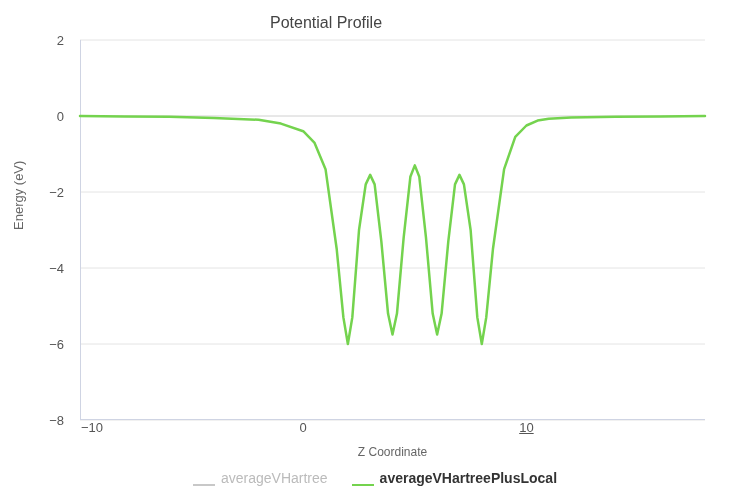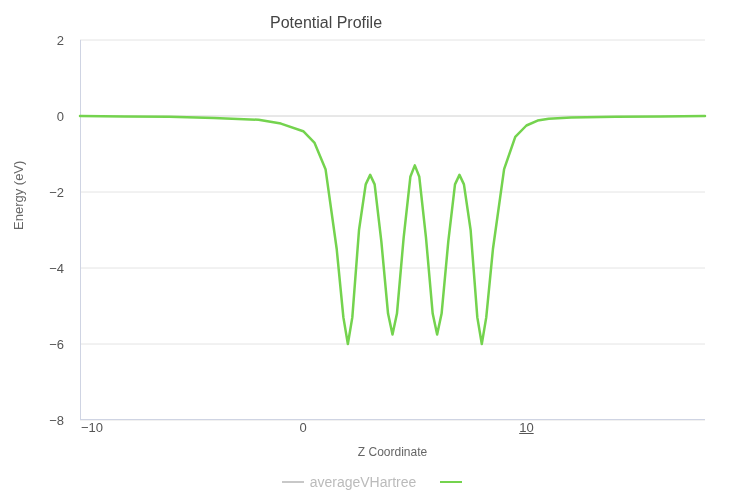--- a/index.html
+++ b/index.html
@@ -7,21 +7,21 @@
   .chart-wrap { position: relative; width: 652px; height: 500px; }
   .title { position: absolute; top: 14px; left: 0; width: 100%; text-align: center; font-size: 16px; color: #444; }
   .plot-area { position: absolute; left: 80px; top: 40px; width: 625px; height: 380px; }
   .ylabel { position: absolute; left: 18px; top: 230px; transform: translateY(-50%) rotate(-90deg); transform-origin: left center; font-size: 13px; color: #666; white-space: nowrap; }
   .xlabel { position: absolute; top: 445px; left: 80px; width: 625px; text-align: center; font-size: 12px; color: #666; }
   .y-ticks { position: absolute; left: 0; top: 40px; width: 72px; height: 380px; }
   .y-tick { position: absolute; right: 8px; font-size: 13px; color: #555; transform: translateY(-50%); }
   .x-ticks { position: absolute; left: 80px; top: 420px; width: 625px; height: 20px; }
   .x-tick { position: absolute; font-size: 13px; color: #555; transform: translateX(-50%); }
   .legend { position: absolute; top: 470px; left: 0; width: 750px; text-align: center; font-size: 14px; }
-  .legend-item { display: inline-flex; align-items: center; margin: 0 12px; }
+  .legend-item { display: inline-flex; align-items: flex-end; margin: 0 12px; }
   .legend-swatch { display: inline-block; width: 22px; height: 2px; margin-right: 6px; }
   .legend-label.muted { color: #bbb; }
   .legend-label.active { color: #333; font-weight: 600; }
   svg.plot { position: absolute; left: 0; top: 0; width: 625px; height: 380px; overflow: visible; }
   .grid-line { stroke: #e4e4e4; stroke-width: 1; }
   .grid-line-zero { stroke: #d0d0d0; stroke-width: 1; }
   .axis-line { stroke: #cfd4e3; stroke-width: 1; }
   .series-line { fill: none; stroke-width: 2.5; stroke-linecap: round; stroke-linejoin: round; }
 </style>
 </head>
@@ -55,14 +55,15 @@
         <line x1="0" y1="379.5" x2="625" y2="379.5" class="axis-line"></line>
         <line x1="0.5" y1="0" x2="0.5" y2="380" class="axis-line"></line>
         <path d="M0.00 76.00 L44.64 76.38 L89.29 76.76 L133.93 77.90 L178.57 79.80 L200.89 83.60 L223.21 91.20 L234.38 102.60 L245.54 129.20 L256.70 209.00 L263.39 277.40 L267.86 304.00 L272.32 277.40 L279.02 190.00 L285.71 144.40 L290.18 134.90 L294.64 144.40 L301.34 201.40 L308.04 273.60 L312.50 294.50 L316.96 273.60 L323.66 197.60 L330.36 136.80 L334.82 125.40 L339.29 136.80 L345.98 197.60 L352.68 273.60 L357.14 294.50 L361.61 273.60 L368.30 201.40 L375.00 144.40 L379.46 134.90 L383.93 144.40 L390.63 190.00 L397.32 277.40 L401.79 304.00 L406.25 277.40 L412.95 209.00 L424.11 129.20 L435.27 96.90 L446.43 85.50 L457.59 80.56 L468.75 78.66 L491.07 77.52 L535.71 76.76 L580.36 76.38 L625.00 76.00 " class="series-line" style="stroke: rgb(116, 211, 78);"></path>
       </svg>
   </div>
   <div class="legend"><span class="legend-item">
         <span class="legend-swatch" style="background: rgb(200, 200, 200);"></span>
         <span class="legend-label muted">averageVHartree</span>
       </span><span class="legend-item">
         <span class="legend-swatch" style="background: rgb(116, 211, 78);"></span>
+        <span class="legend-label active">averageVHartreePlusLocal</span>
       </span></div>
 </div>
 
 </body></html>

